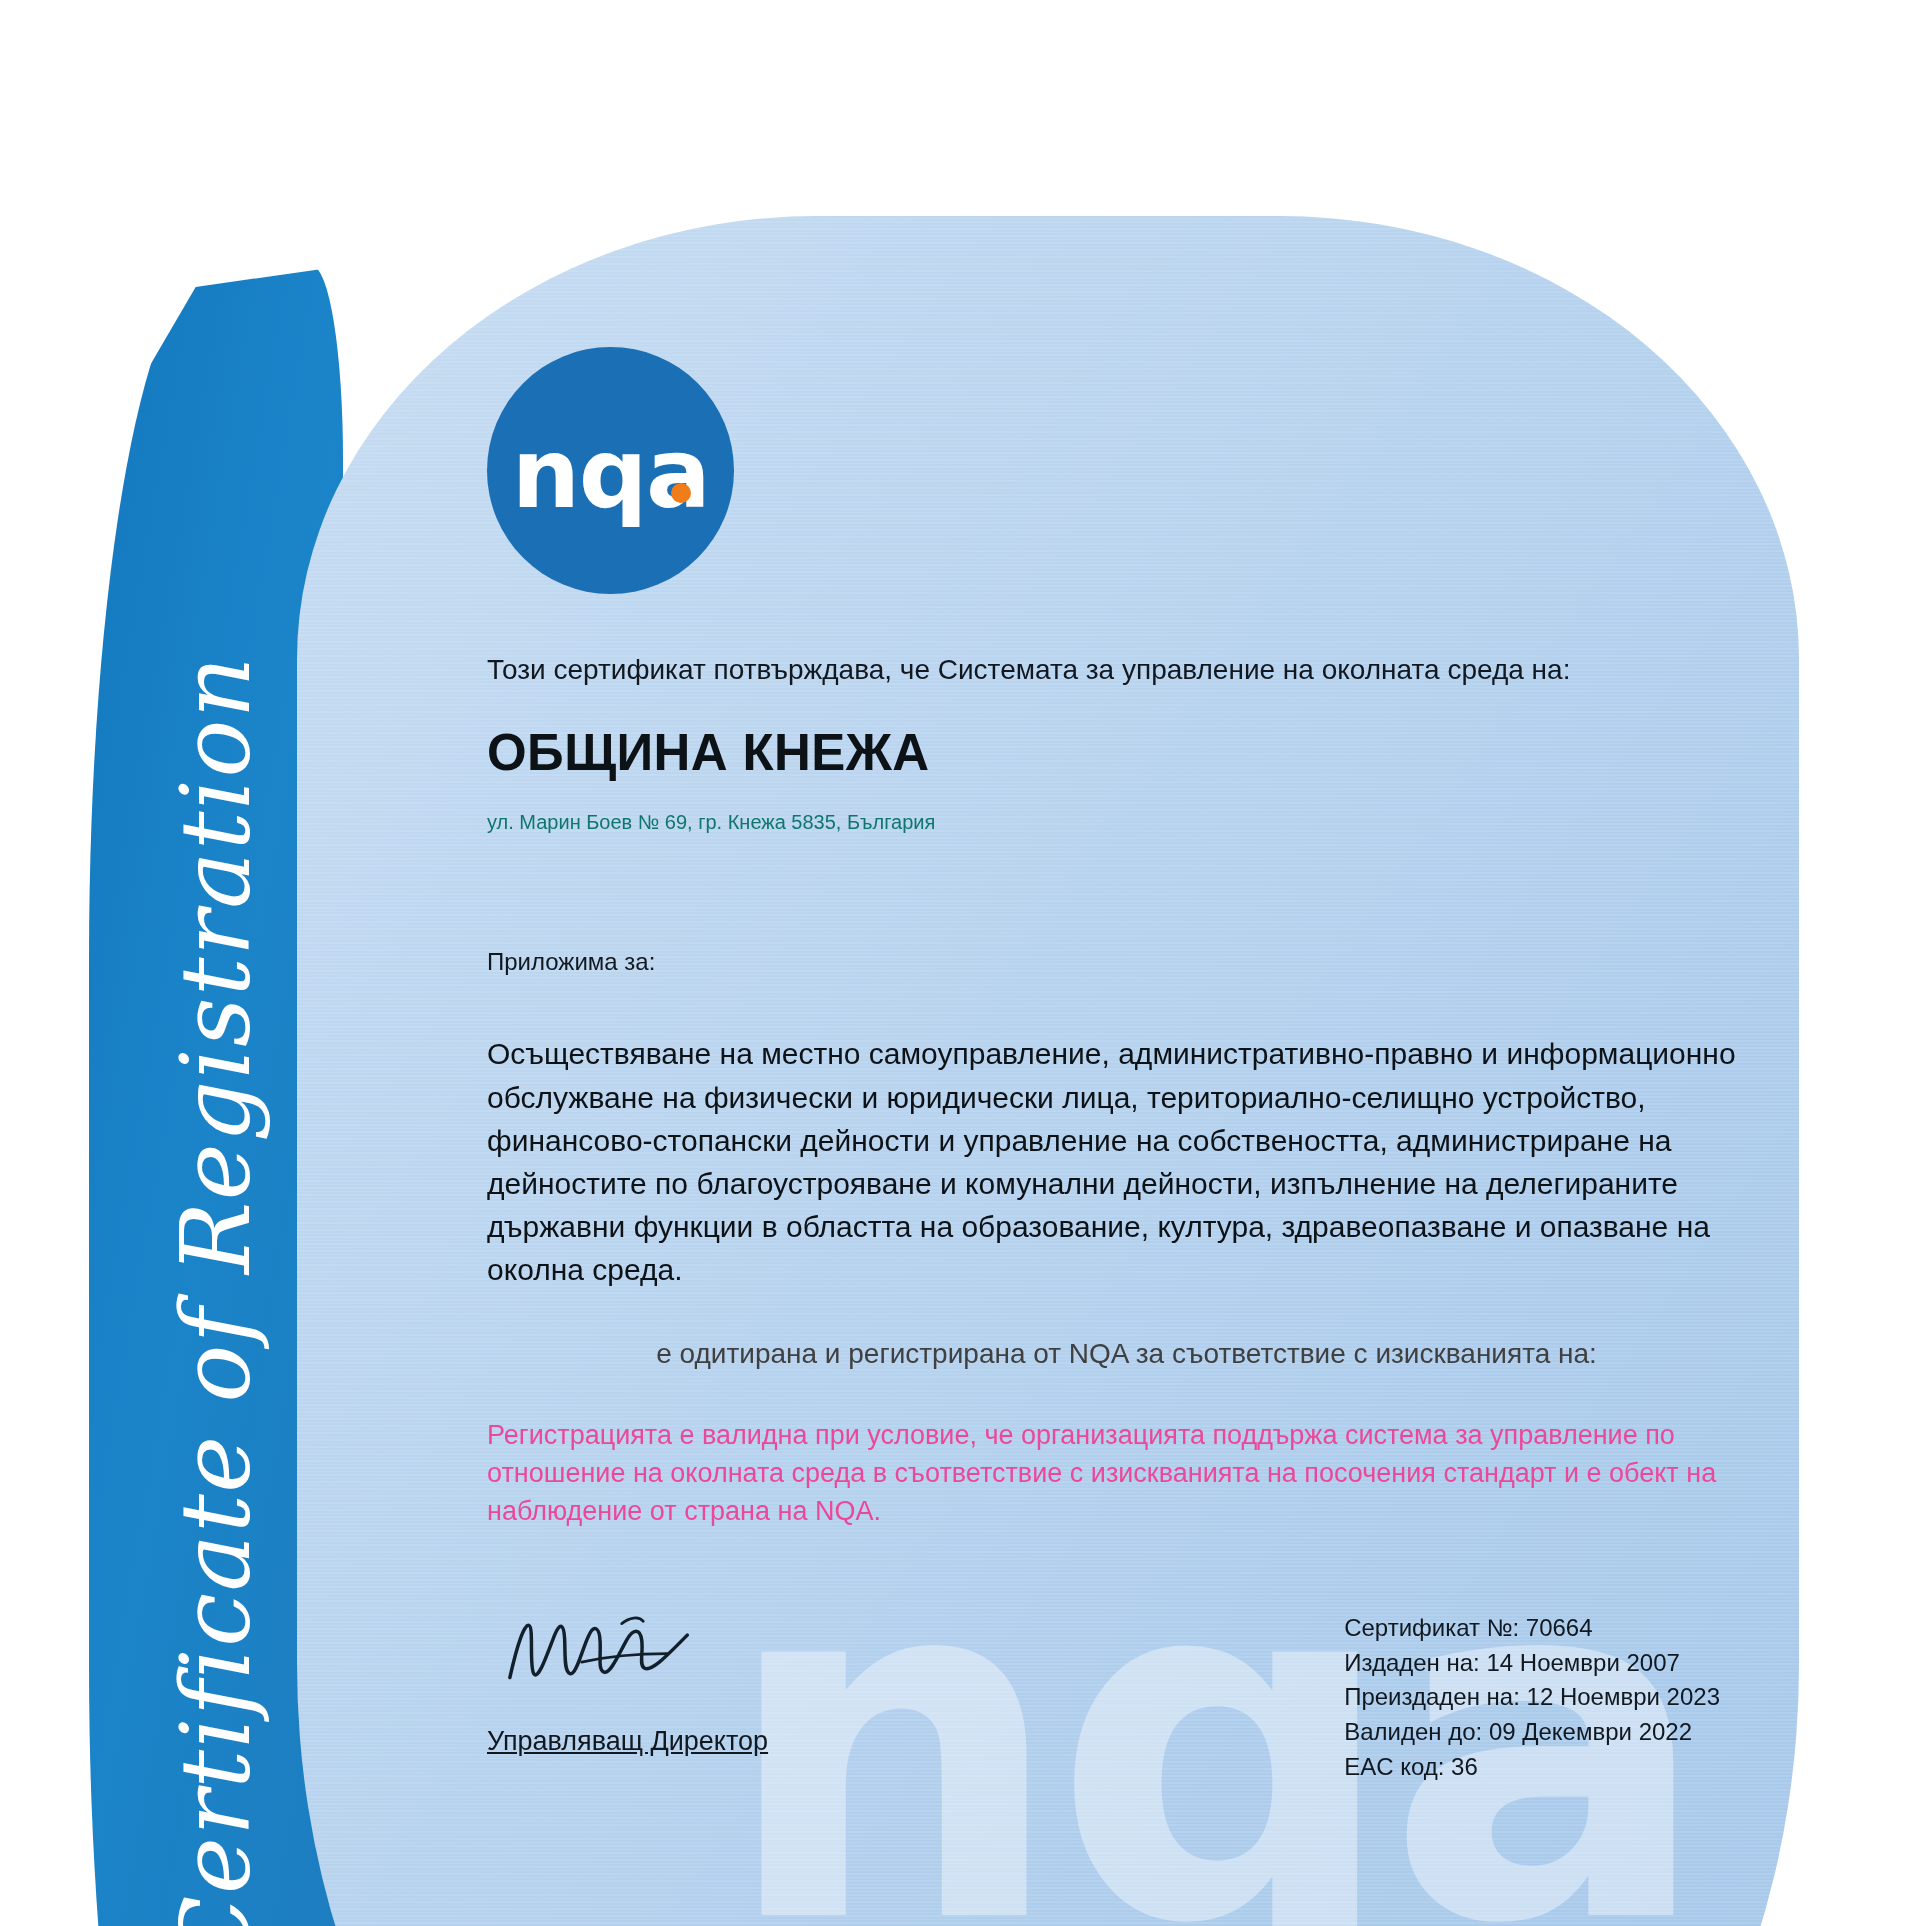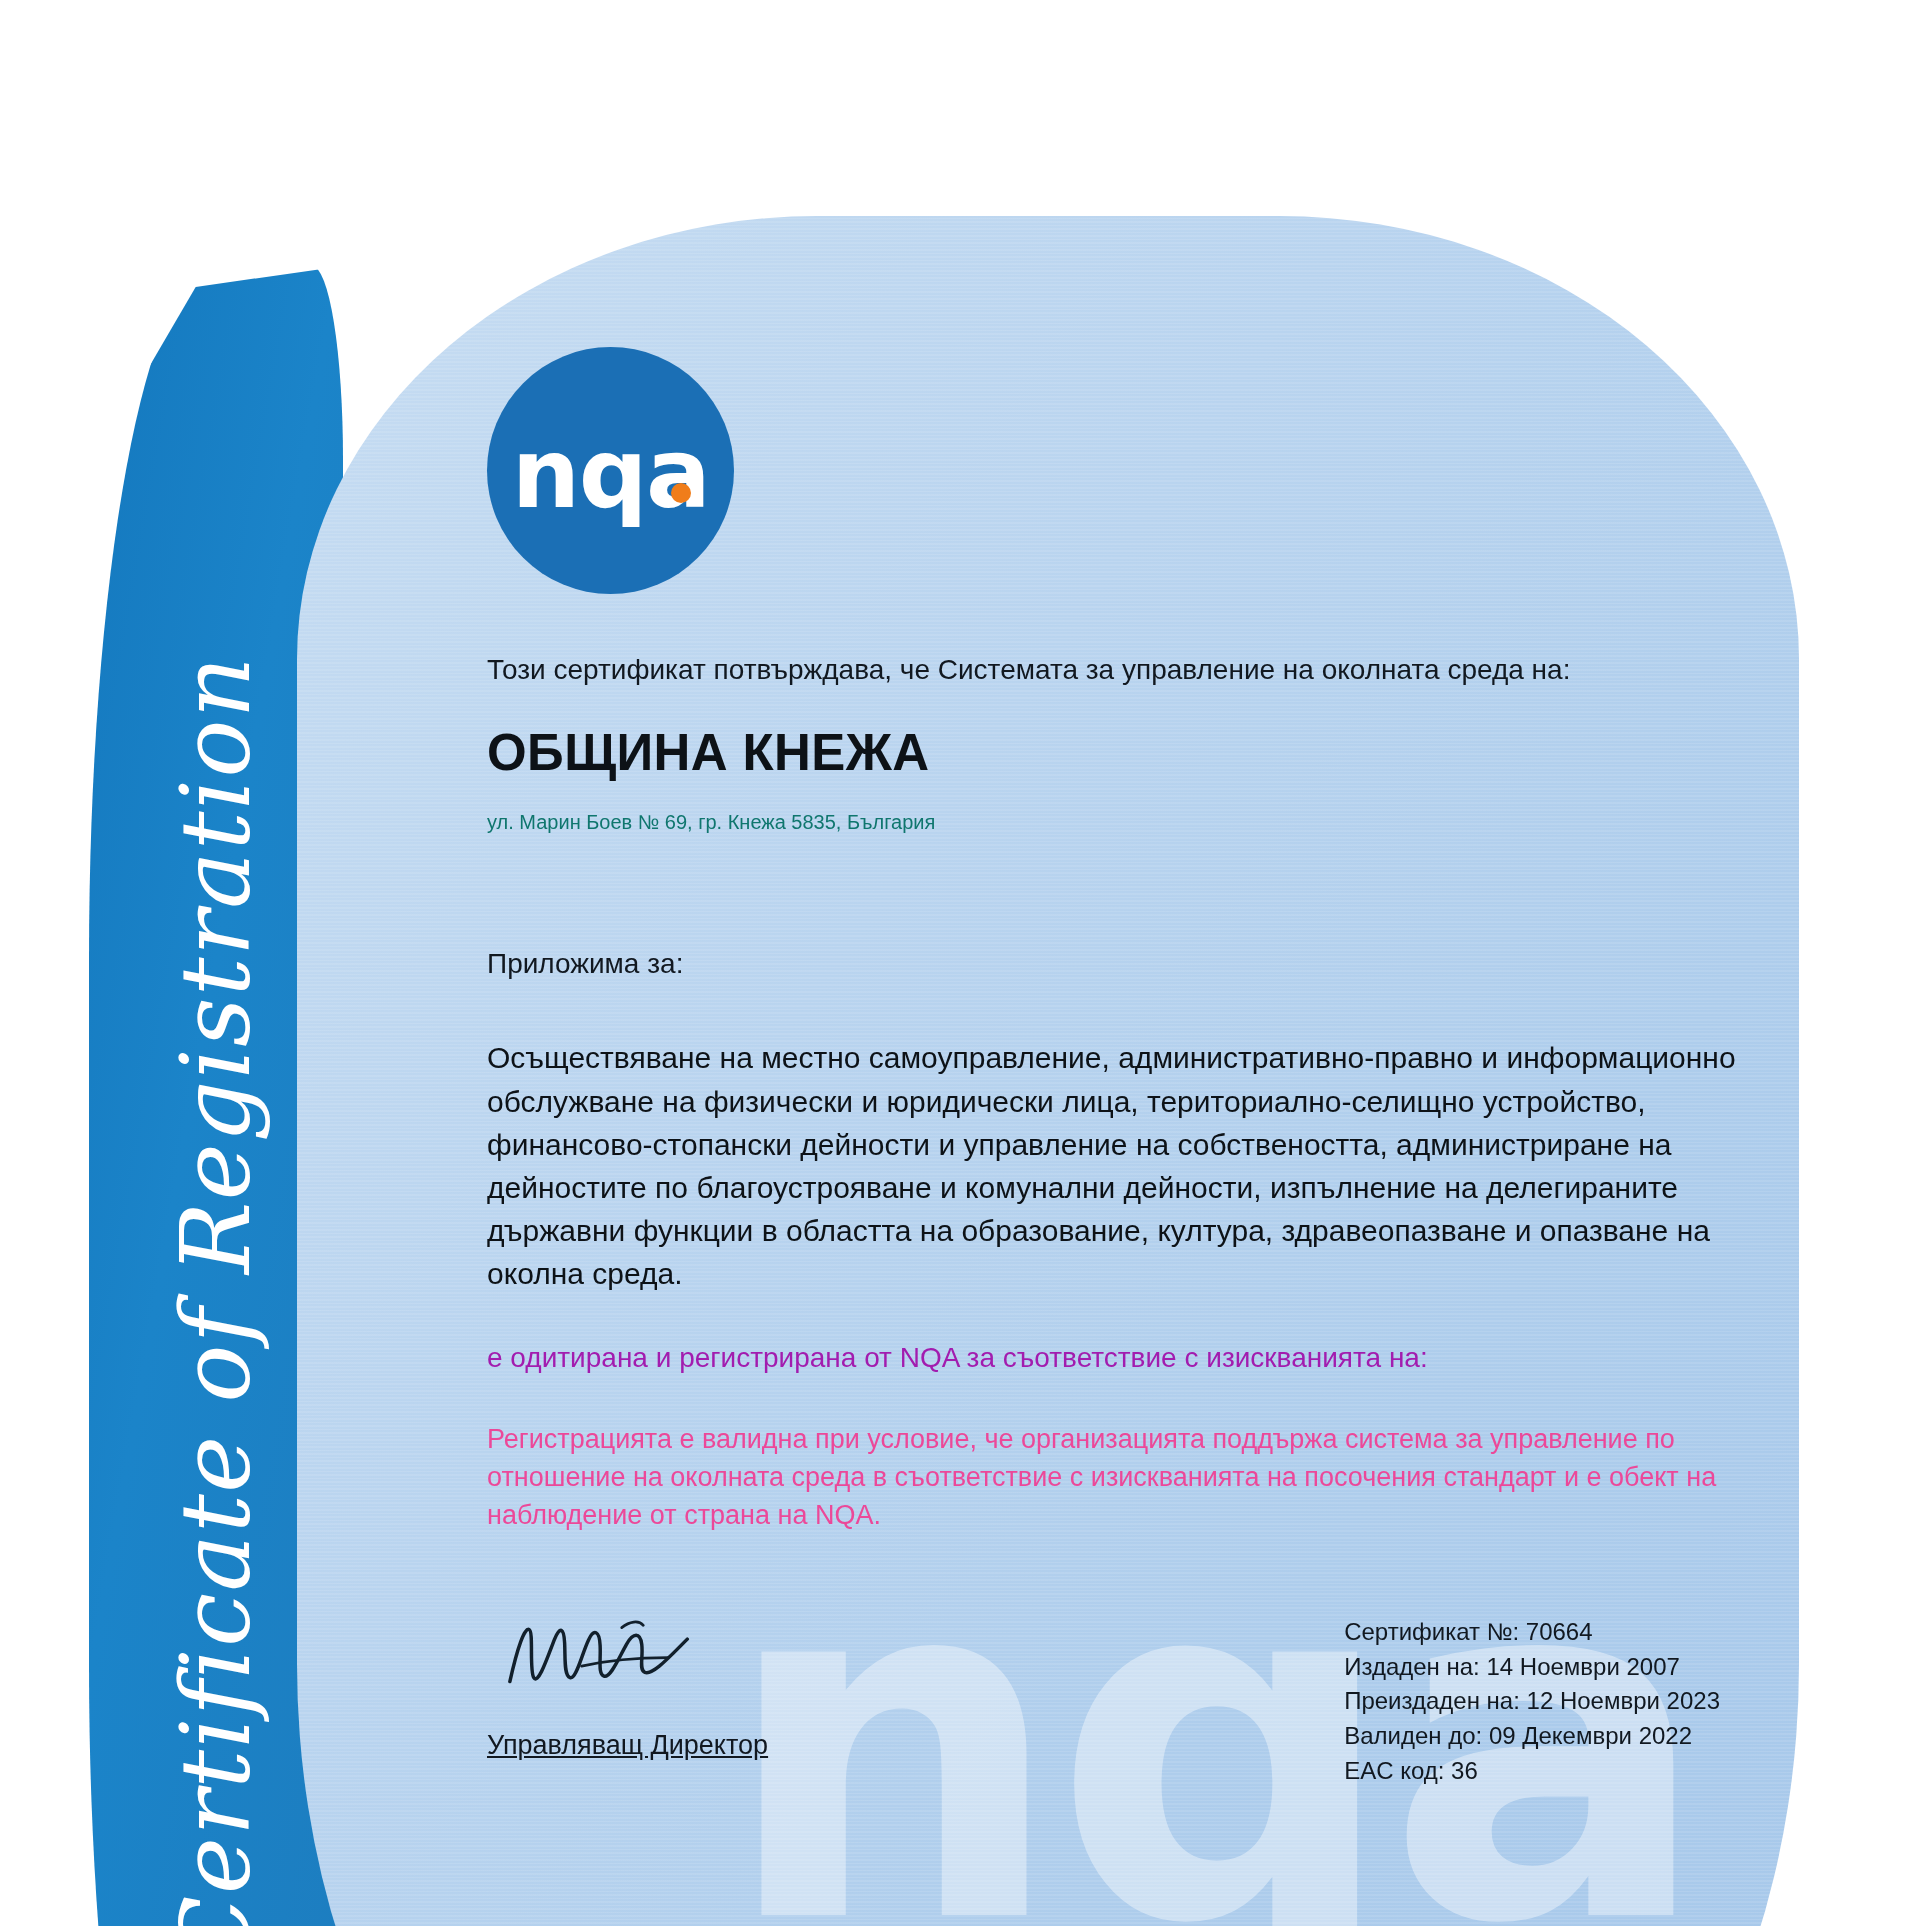--- a/index.html
+++ b/index.html
@@ -138,37 +138,38 @@
     margin-bottom: 29px;
   }
 
   .org-address {
     font-size: 20px;
     color: #0f766e;
     margin-bottom: 114px;
   }
 
   .scope-label {
-    font-size: 28px;
+    font-size: 24px;
     color: #111820;
     margin-bottom: 56px;
   }
 
   .scope-text {
     font-size: 30px;
     font-weight: 400;
     color: #0d1217;
     line-height: 1.44;
     margin-bottom: 46px;
   }
 
   .audited-line {
     font-size: 28px;
-    color: #a21caf;
+    color: #404040;
     margin-bottom: 46px;
+    text-align: center;
   }
 
   .standard {
     font-size: 52px;
     font-weight: 700;
     color: #0d1217;
     letter-spacing: 0.4px;
     margin-bottom: 54px;
   }
 

